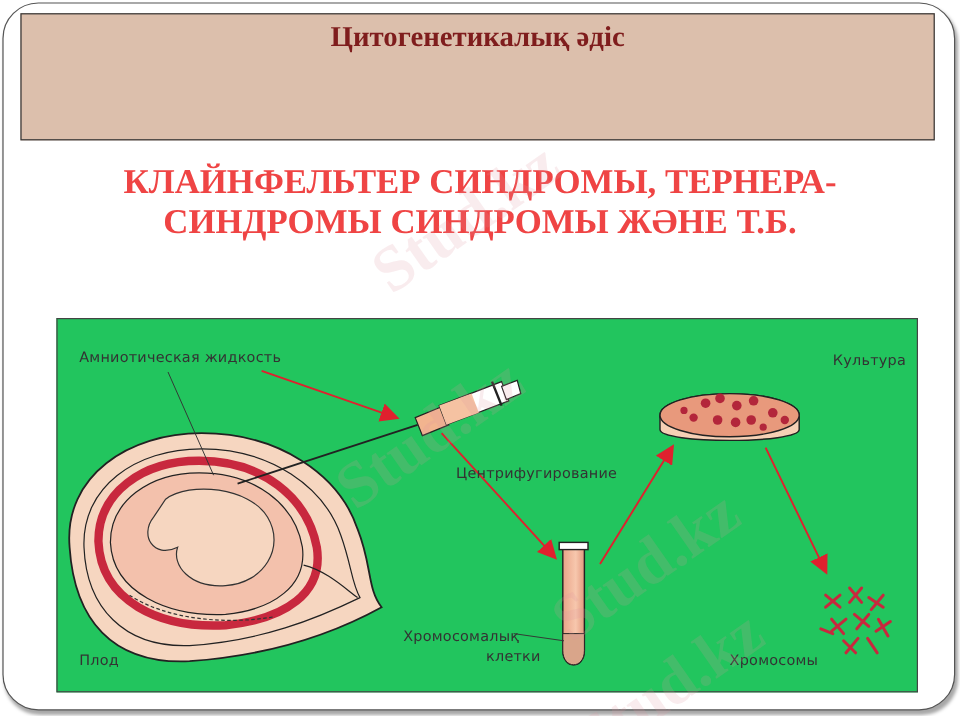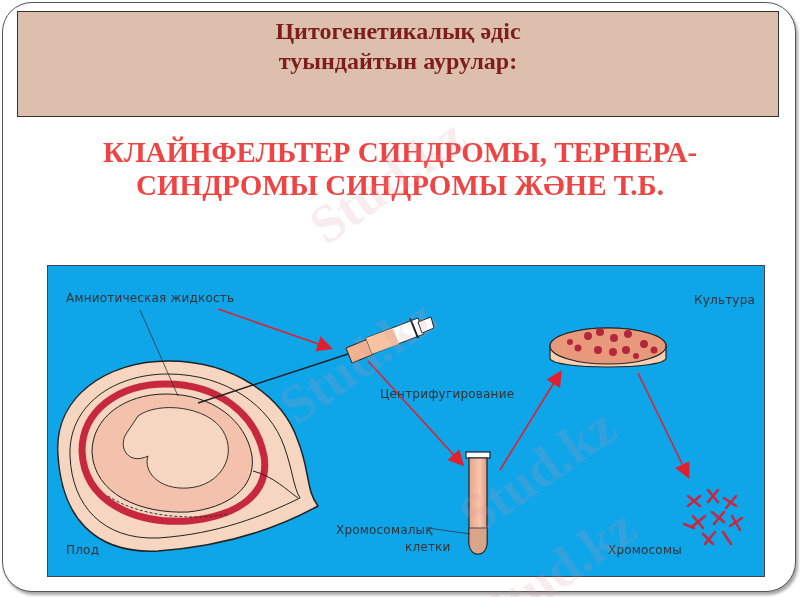--- a/index.html
+++ b/index.html
@@ -17,37 +17,36 @@
     }
     .title-line { display: block; }
     .subtitle {
       position: absolute; left: 30px; top: 136px; width: 740px; text-align: center;
       font-family: "Liberation Serif", serif; font-weight: bold; color: #ef4444;
       font-size: 29px; line-height: 33px;
     }
     .subtitle span { display: block; }
     .diagram {
       position: absolute; left: 47px; top: 265px; width: 718px; height: 312px;
-      border: 1.5px solid #444; background: #0ea5e9; box-sizing: border-box;
+      border: 1.5px solid #444; background: #22c55e; box-sizing: border-box;
     }
     .diagram svg { position: absolute; left: 0; top: 0; }
     .lbl {
       position: absolute; font-family: "DejaVu Sans", sans-serif; font-size: 12px; color: #333; white-space: nowrap;
       letter-spacing: 0.2px;
     }
     .wm { position: absolute; font-family: "Liberation Serif", serif; font-weight: bold; color: rgba(220,150,160,0.18); font-size: 54px; transform: rotate(-35deg); white-space: nowrap; pointer-events: none; }
   </style>
 </head>
 <body>
 
 <div class="slide-frame"></div>
 
 <div class="title-box">
   <span class="title-line">Цитогенетикалық әдіс</span>
-  <span class="title-line">туындайтын аурулар:</span>
 </div>
 
 <div class="subtitle">
   <span>КЛАЙНФЕЛЬТЕР СИНДРОМЫ, ТЕРНЕРА-</span>
   <span>СИНДРОМЫ СИНДРОМЫ ЖӘНЕ Т.Б.</span>
 </div>
 
 <div class="diagram">
   <svg width="718" height="312" viewBox="0 0 718 312">
     <defs>

